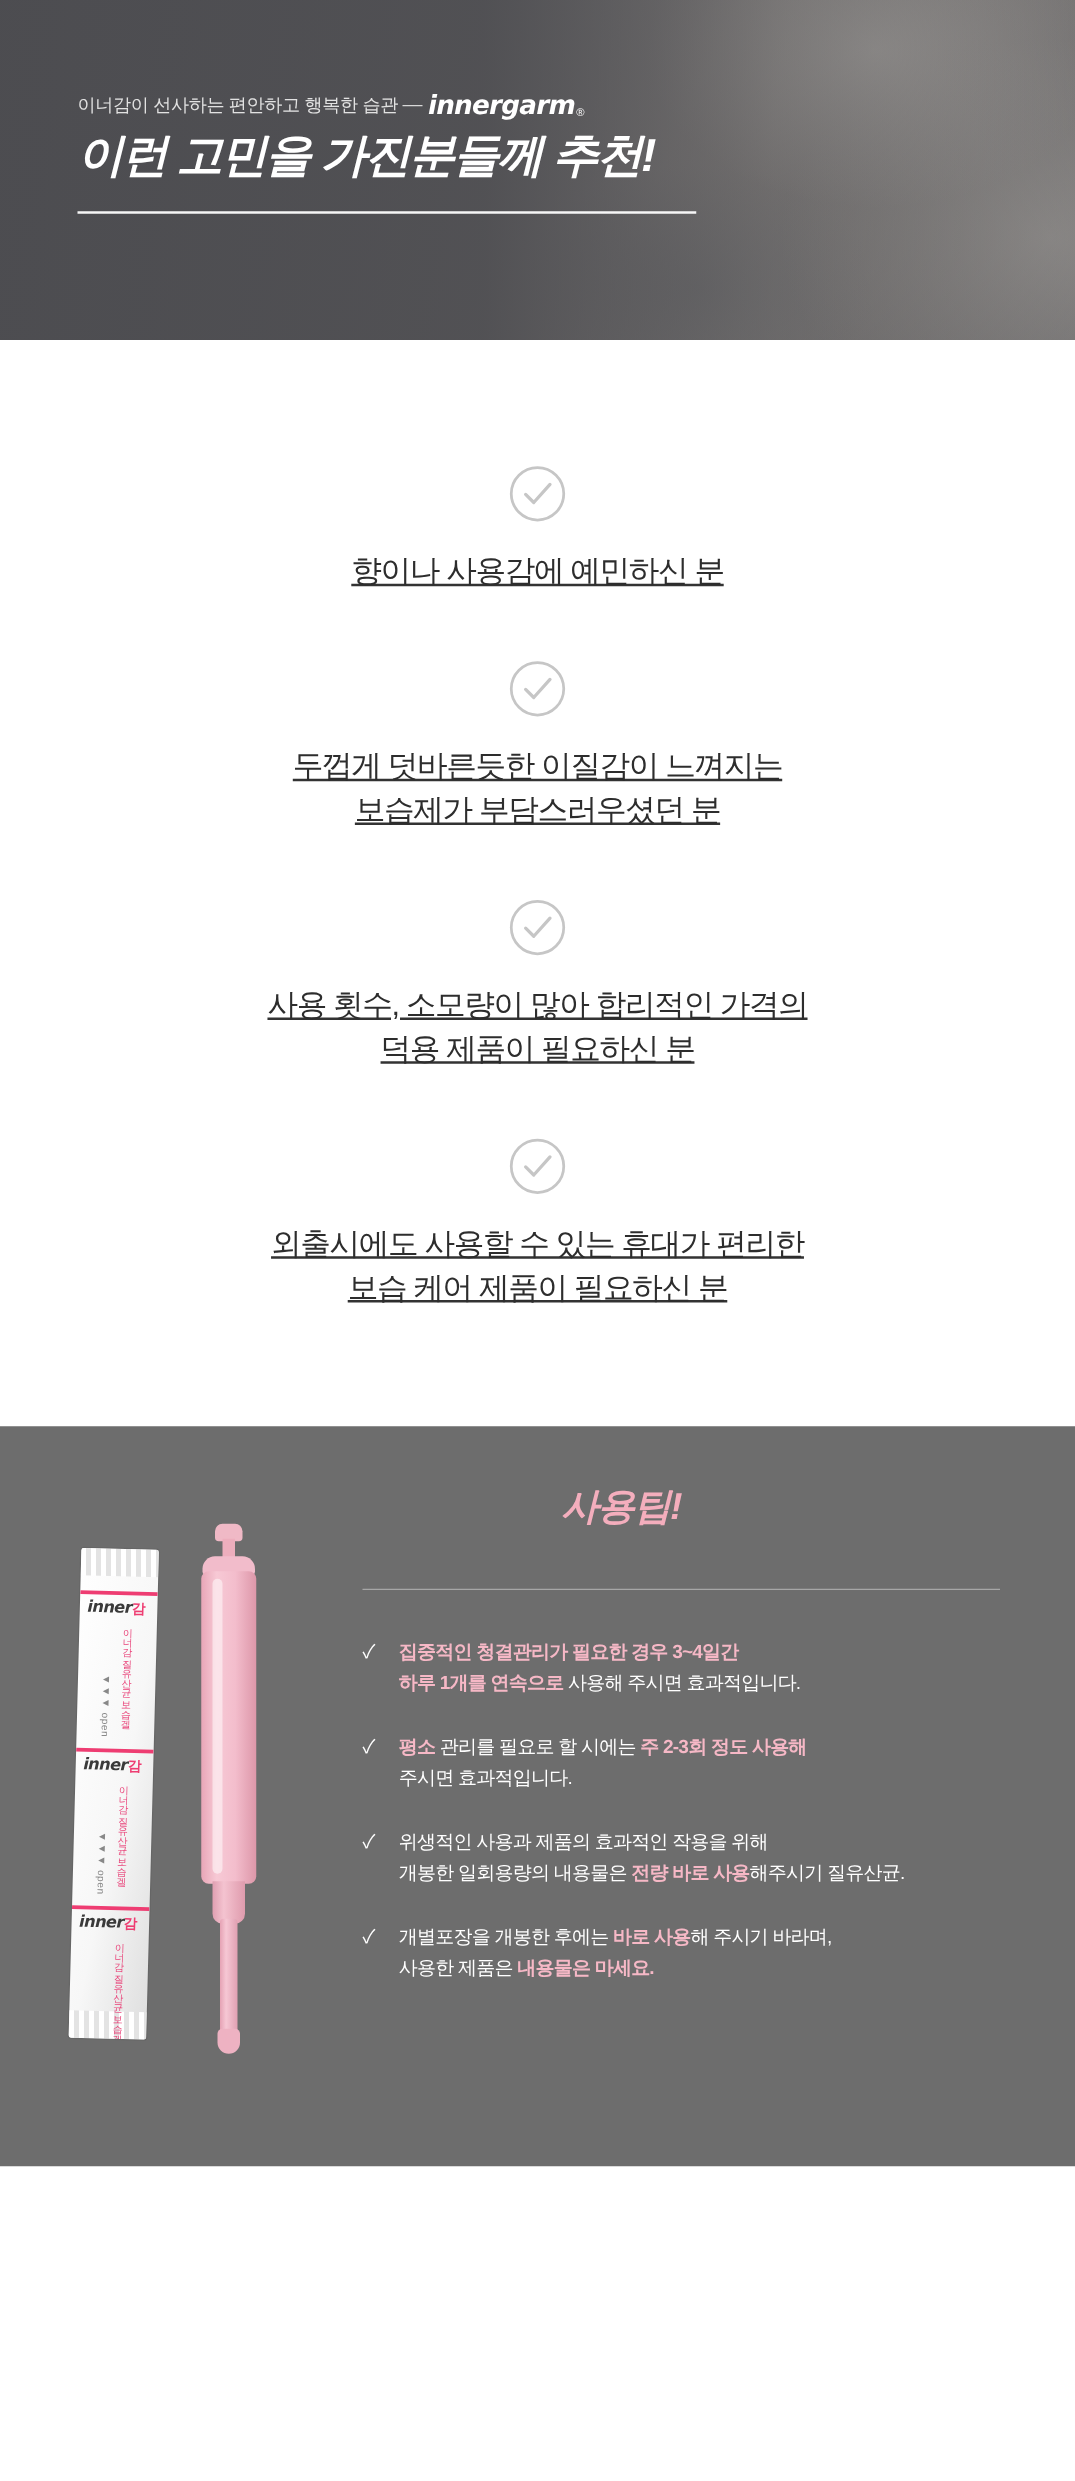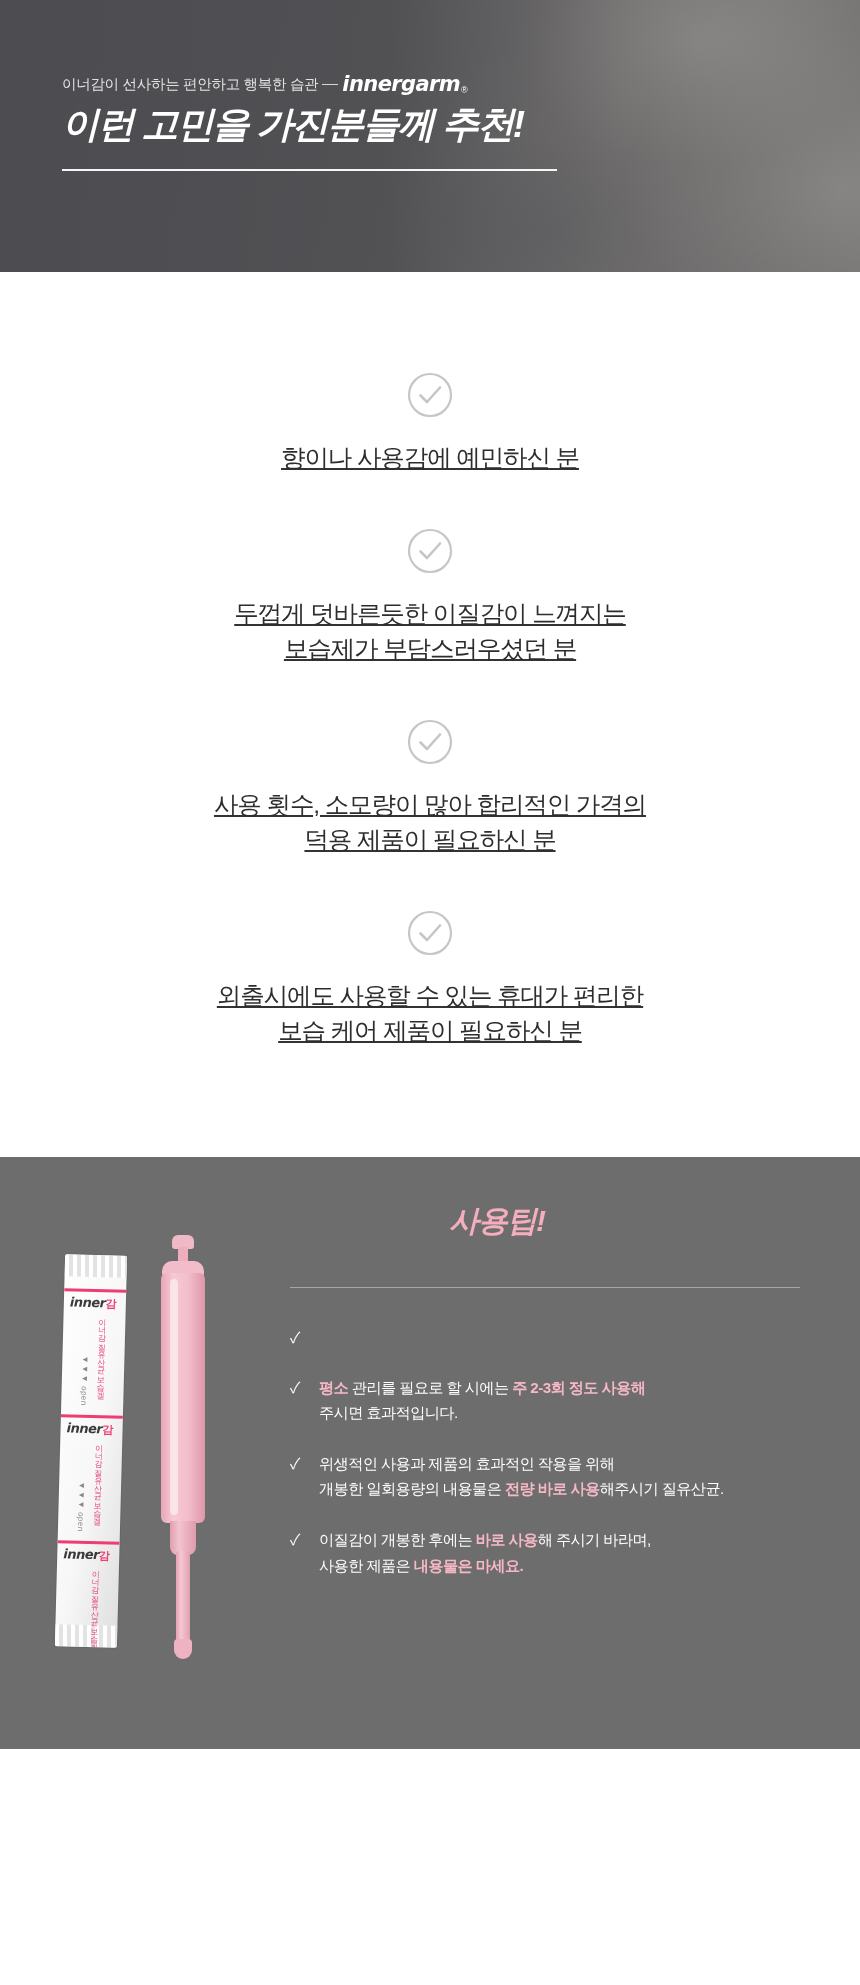--- a/index.html
+++ b/index.html
@@ -116,21 +116,21 @@
   
   .recos {
     padding-top: 100px;
     padding-bottom: 40px;
     text-decoration: underline;
   }
   .reco {
     text-align: center;
     margin-bottom: 52px;
   }
-  .reco:last-child { margin-bottom: 16px; }
+  .reco:last-child { margin-bottom: 0; }
   .check {
     width: 46px;
     height: 46px;
     margin: 0 auto 22px auto;
     display: block;
   }
   .reco-text {
     font-size: 24.5px;
     color: #2d2d2d;
     letter-spacing: -1.1px;
@@ -438,20 +438,24 @@
         <div class="app-taper"></div>
         <div class="app-stem"></div>
         <div class="app-tip"></div>
       </div>
     </div>
 
     <div class="tips-list">
 
       <div class="tip">
         <div class="tip-check">✓</div>
+        <div class="tip-body">
+          <span class="hl">집중적인 청결관리가 필요한 경우 3~4일간</span><br>
+          <span class="hl">하루 1개를 연속으로 </span><span>사용해 주시면 효과적입니다.</span>
+        </div>
       </div>
 
       <div class="tip">
         <div class="tip-check">✓</div>
         <div class="tip-body">
           <span class="hl">평소 </span><span>관리를 필요로 할 시에는 </span><span class="hl">주 2-3회 정도 사용해</span><br>
           <span>주시면 효과적입니다.</span>
         </div>
       </div>
 
@@ -459,21 +463,21 @@
         <div class="tip-check">✓</div>
         <div class="tip-body">
           <span>위생적인 사용과 제품의 효과적인 작용을 위해</span><br>
           <span>개봉한 일회용량의 내용물은 </span><span class="hl">전량 바로 사용</span><span>해주시기 질유산균.</span>
         </div>
       </div>
 
       <div class="tip">
         <div class="tip-check">✓</div>
         <div class="tip-body">
-          <span>이질감이 개봉한 후에는 </span><span class="hl">바로 사용</span><span>해 주시기 바라며,</span><br>
+          <span>개별포장을 개봉한 후에는 </span><span class="hl">바로 사용</span><span>해 주시기 바라며,</span><br>
           <span>사용한 제품은 </span><span class="hl">내용물은 마세요.</span>
         </div>
       </div>
 
     </div>
   </div>
 
 </div>
 
 </body></html>

